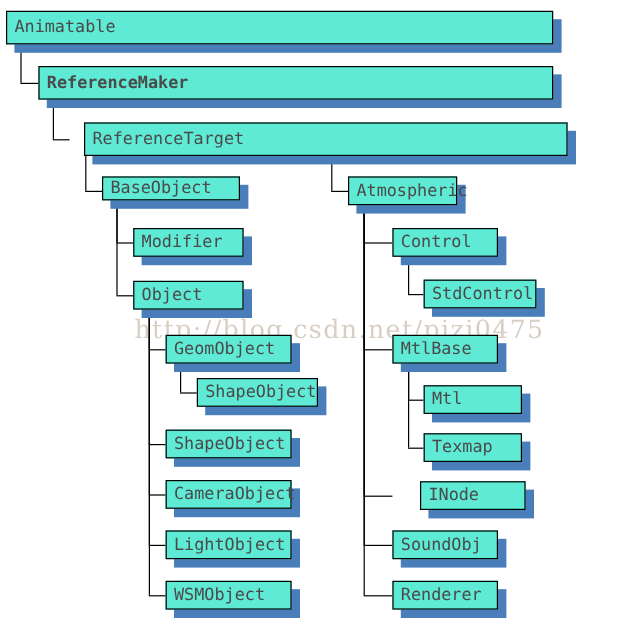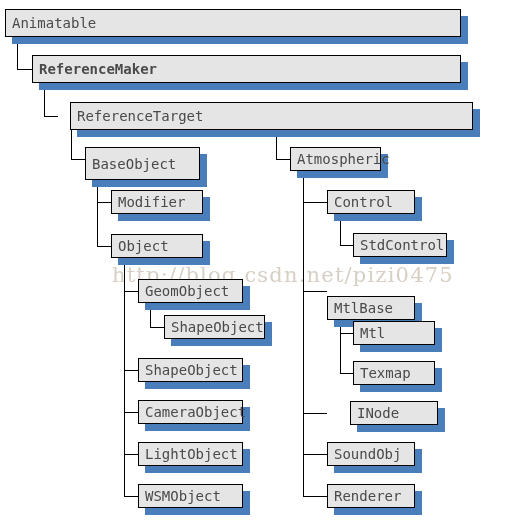--- a/index.html
+++ b/index.html
@@ -50,21 +50,21 @@
     height: 100%;
     background: #4a7ebb;
   }
   .node .box {
     position: absolute;
     left: 0;
     top: 0;
     width: 100%;
     height: 100%;
     box-sizing: border-box;
-    background: #e5e5e5;
+    background: #5eead4;
     border: 1px solid #000000;
     display: flex;
     align-items: center;
   }
   .node .label {
     padding-left: 6px;
     font-size: 14px;
     line-height: 1;
     color: #4a4a4a;
     white-space: nowrap;
@@ -131,21 +131,21 @@
         <div class="box">
           <span class="label">ReferenceMaker</span>
         </div>
       </div>
       <div class="node" style="left: 70px; top: 102px; width: 403px; height: 28px;">
         <div class="shadow"></div>
         <div class="box">
           <span class="label">ReferenceTarget</span>
         </div>
       </div>
-      <div class="node" style="left: 85px; top: 147px; width: 115px; height: 33px;">
+      <div class="node" style="left: 85px; top: 147px; width: 115px; height: 20px;">
         <div class="shadow"></div>
         <div class="box">
           <span class="label">BaseObject</span>
         </div>
       </div>
       <div class="node" style="left: 111px; top: 190px; width: 92px; height: 24px;">
         <div class="shadow"></div>
         <div class="box">
           <span class="label">Modifier</span>
         </div>
@@ -203,21 +203,21 @@
         <div class="box">
           <span class="label">Control</span>
         </div>
       </div>
       <div class="node" style="left: 353px; top: 233px; width: 94px; height: 24px;">
         <div class="shadow"></div>
         <div class="box">
           <span class="label">StdControl</span>
         </div>
       </div>
-      <div class="node" style="left: 327px; top: 279px; width: 88px; height: 24px; margin-top: 17px;">
+      <div class="node" style="left: 327px; top: 279px; width: 88px; height: 24px;">
         <div class="shadow"></div>
         <div class="box">
           <span class="label">MtlBase</span>
         </div>
       </div>
       <div class="node" style="left: 353px; top: 321px; width: 82px; height: 24px;">
         <div class="shadow"></div>
         <div class="box">
           <span class="label">Mtl</span>
         </div>

